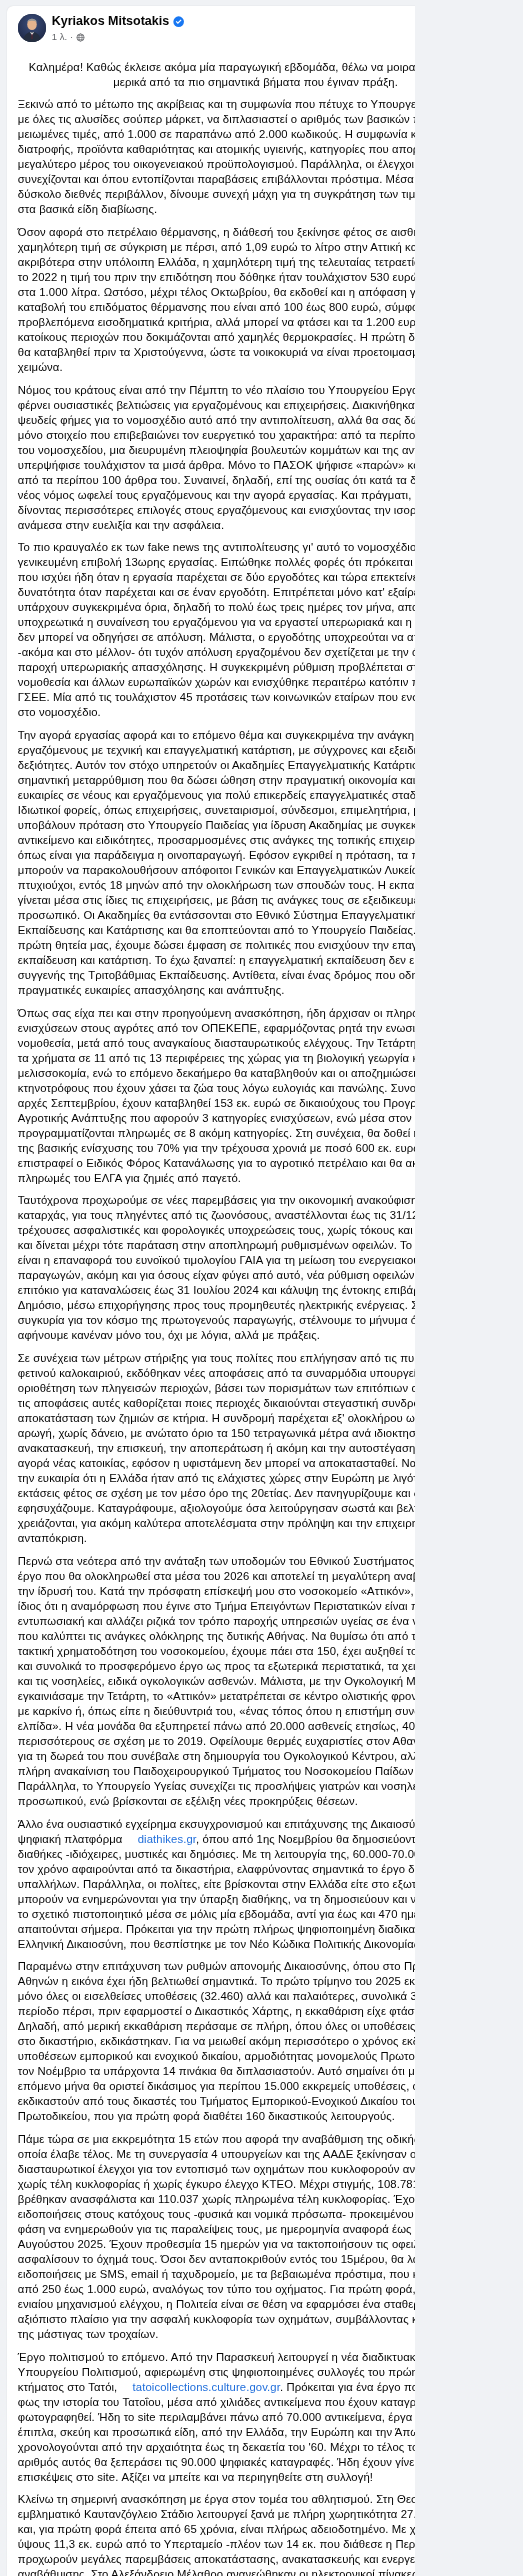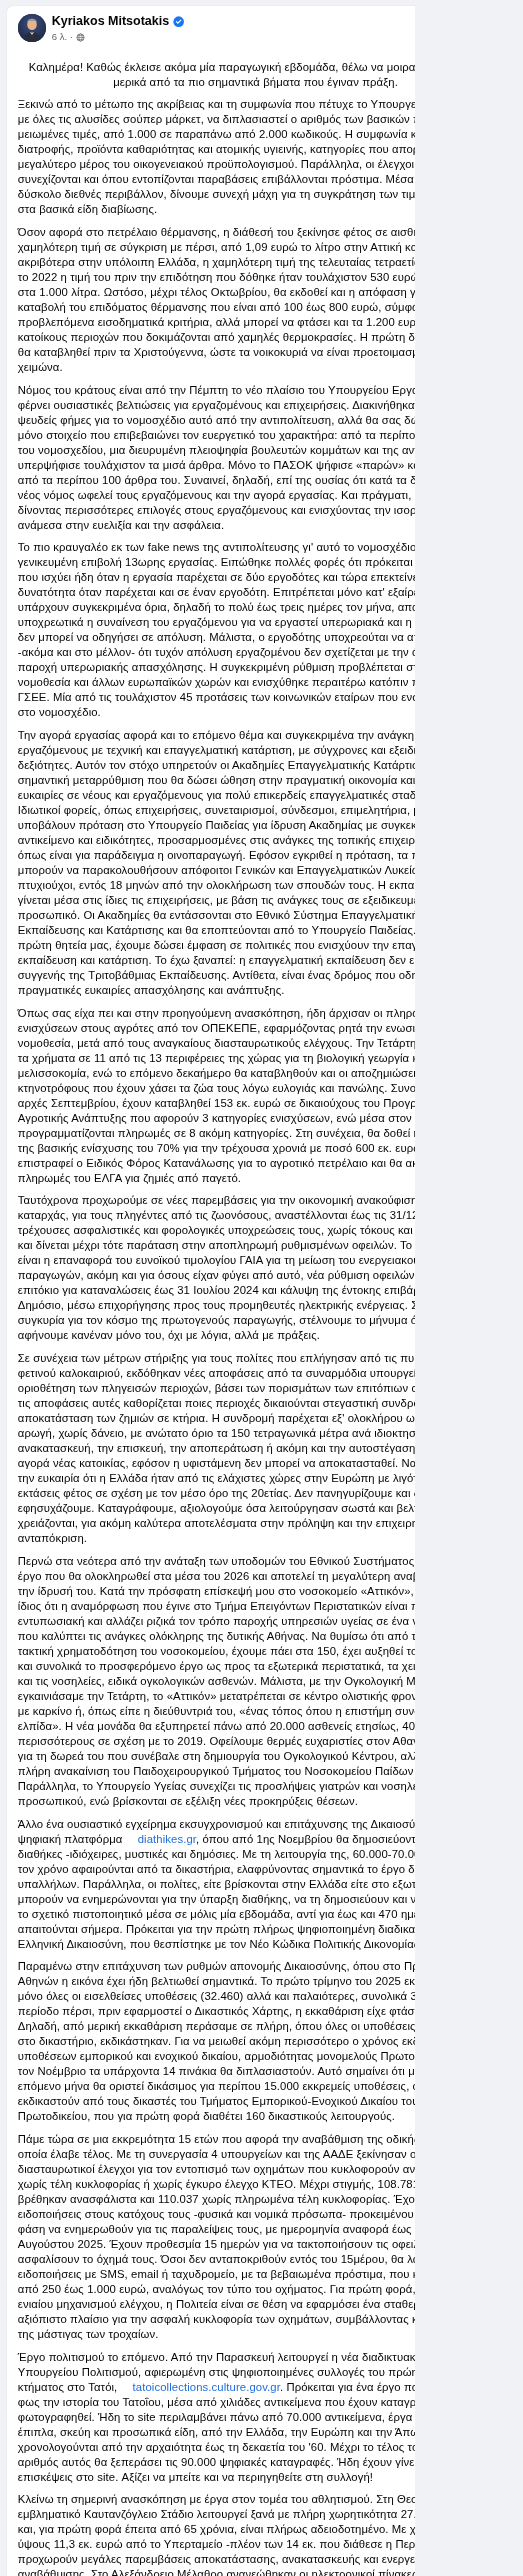--- a/index.html
+++ b/index.html
@@ -81,21 +81,21 @@
       </div>
       <div class="header-main">
         <div class="author-row">
           <span class="author-name">Kyriakos Mitsotakis</span>
           <svg class="verified" viewBox="0 0 16 16">
             <circle cx="8" cy="8" r="7.5" fill="#1877f2"></circle>
             <path d="M6.9 11.2 L3.9 8.2 L5.1 7 L6.9 8.8 L10.9 4.8 L12.1 6 Z" fill="#ffffff"></path>
           </svg>
         </div>
         <div class="meta-row">
-          <span>6 λ.</span>
+          <span>1 λ.</span>
           <span>·</span>
           <svg width="9" height="9" viewBox="0 0 16 16">
             <circle cx="8" cy="8" r="6.4" fill="none" stroke="#65676b" stroke-width="1.4"></circle>
             <ellipse cx="8" cy="8" rx="2.9" ry="6.4" fill="none" stroke="#65676b" stroke-width="1.2"></ellipse>
             <line x1="1.6" y1="8" x2="14.4" y2="8" stroke="#65676b" stroke-width="1.2"></line>
             <line x1="2.6" y1="4.6" x2="13.4" y2="4.6" stroke="#65676b" stroke-width="1.1"></line>
             <line x1="2.6" y1="11.4" x2="13.4" y2="11.4" stroke="#65676b" stroke-width="1.1"></line>
           </svg>
         </div>
       </div>

